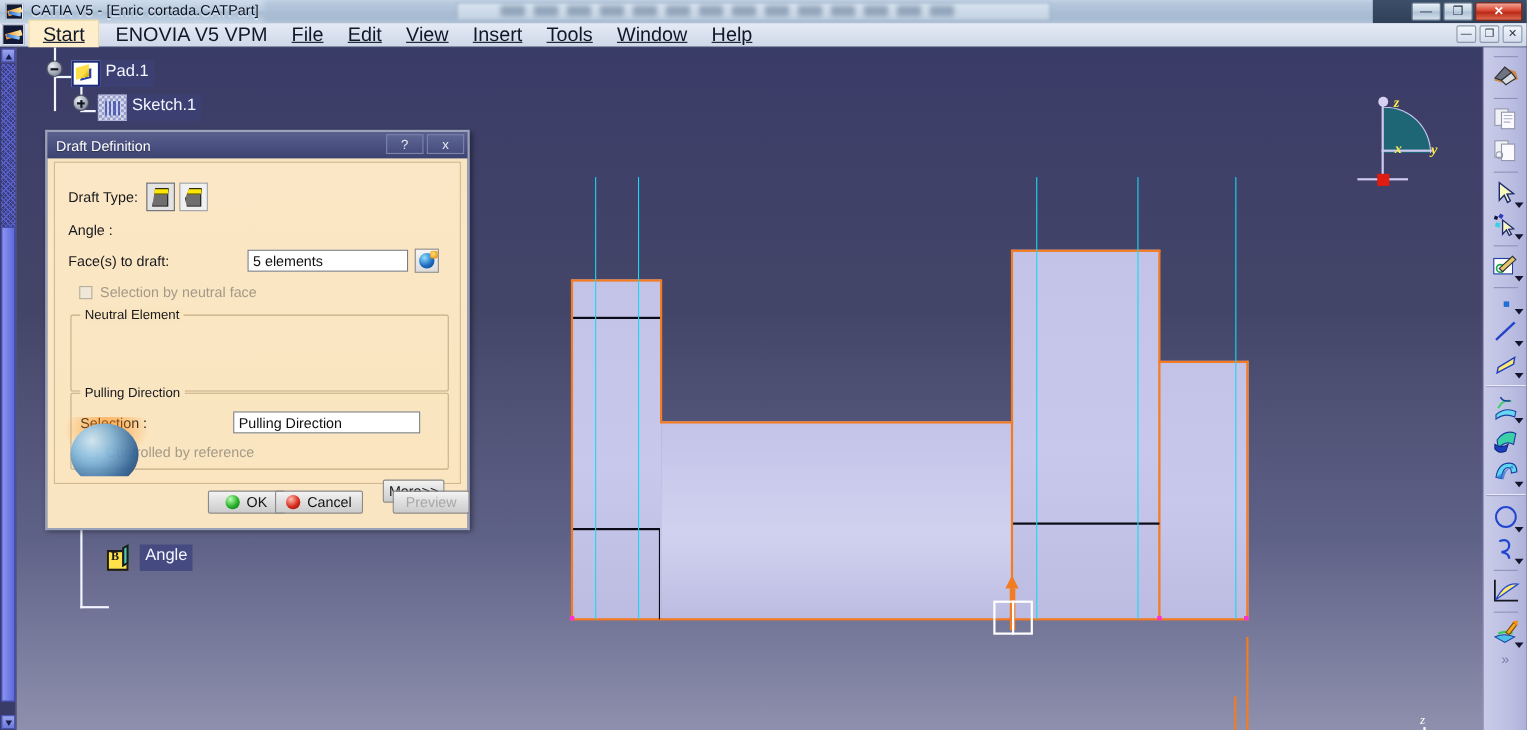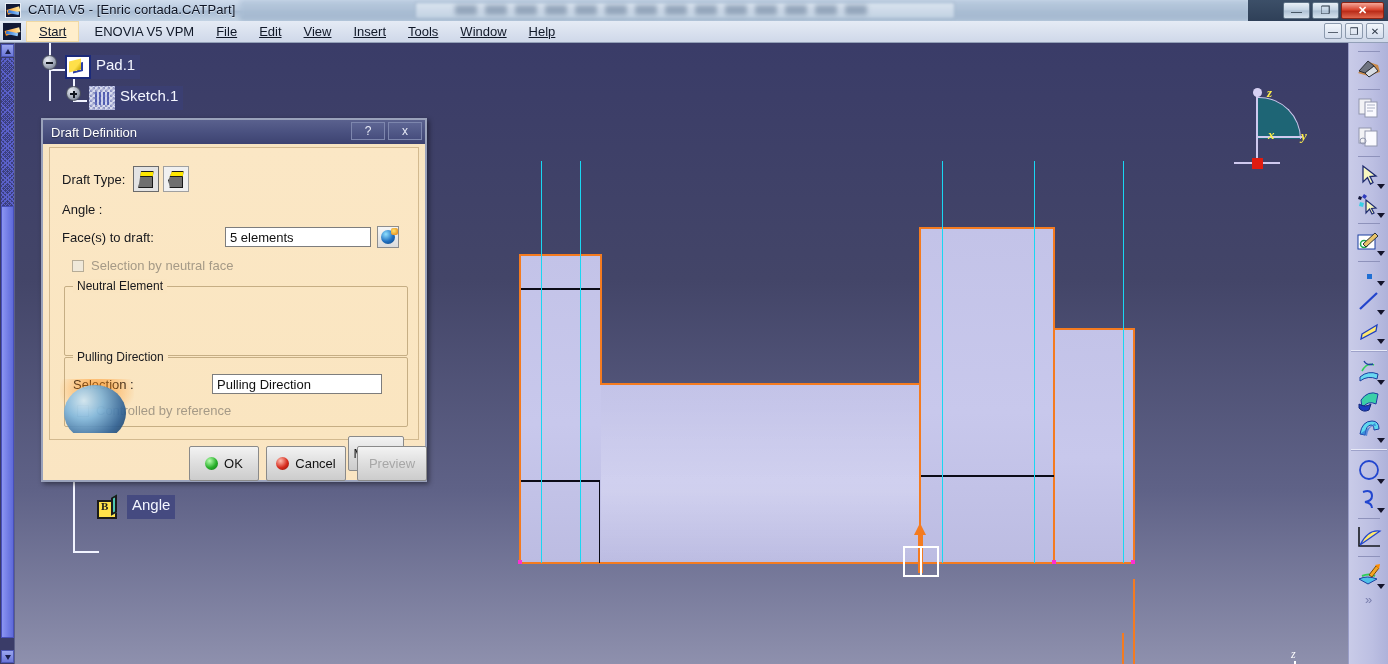--- a/index.html
+++ b/index.html
@@ -73,21 +73,21 @@
     border-bottom: 1px solid #93a0b8;
     display: flex; align-items: center;
   }
   .mb-icon {
     width: 20px; height: 19px; margin-left: 2px; margin-right: 4px;
     background:#121a36; border:1px solid #dde6f2; position:relative; overflow:hidden;
   }
   .mb-icon .a { position:absolute; left:2px; top:6px; width:15px; height:5px; background:linear-gradient(90deg,#ff8f22,#ffe9a8); transform:rotate(-15deg);}
   .mb-icon .b { position:absolute; left:3px; top:9px; width:12px; height:3px; background:linear-gradient(90deg,#2a6fd0,#9ad0ff); transform:rotate(12deg);}
   .menu-item {
-    font-size: 13px; color: #101828; padding: 2px 11px; cursor: default;
+    font-size: 18px; color: #101828; padding: 2px 11px; cursor: default;
     white-space: nowrap;
   }
   .menu-item.start {
     background: #ffeecb; border: 1px solid #f0d9a4;
     padding: 2px 12px; margin-right: 4px;
   }
   .menu-item u { text-decoration: underline; }
   .mw-btns { position: absolute; right: 4px; top: 2px; display: flex; gap: 3px; }
   .mwb {
     width: 18px; height: 16px; border: 1px solid #8b99ad; border-radius: 2px;
@@ -362,21 +362,21 @@
   .combo .arrowbtn {
     position:absolute; right:1px; top:1px; width:17px; height:17px;
     background:linear-gradient(180deg,#f6f6f6,#d2d2d2); border:1px solid #8b8b8b;
     display:flex; align-items:center; justify-content:center;
   }
   .combo .arrowbtn::after {
     content:""; width:0;height:0;border-left:4px solid transparent;border-right:4px solid transparent;border-top:5px solid #1a1a1a;
   }
 
   .btn {
-    height:35px; border:1px solid #8a8a8a; border-radius:2px;
+    height:21px; border:1px solid #8a8a8a; border-radius:2px;
     background: linear-gradient(180deg,#f3f3f3 0%, #dedede 50%, #cccccc 100%);
     font-size:13px; color:#121212;
     display:flex; align-items:center; justify-content:center; gap:6px;
   }
   .btn.dis { color:#a7a7a7; }
   .led { width:13px; height:13px; border-radius:50%; }
   .led.green { background: radial-gradient(circle at 35% 30%, #b8ffb0, #28b02a 55%, #0d6d16); }
   .led.red { background: radial-gradient(circle at 35% 30%, #ffbdb0, #d62b1d 55%, #821008); }
 
   .dtype-btn {
@@ -771,21 +771,21 @@
         <div class="glow"></div>
         <div class="g"></div>
       </div>
     </div>
 
     <div class="dlg-foot">
       <div class="btn" style="position:absolute; left:146px; top:6px; width:70px;">
         <span class="led green"></span>
         <span>OK</span>
       </div>
-      <div class="btn" style="position:absolute; left:223px; top:6px; width:80px;">
+      <div class="btn" style="position:absolute; left:207px; top:6px; width:80px;">
         <span class="led red"></span>
         <span>Cancel</span>
       </div>
       <div class="btn dis" style="position:absolute; left:314px; top:6px; width:70px;">Preview</div>
     </div>
   </div>
 
 </div>
 
 </body></html>

